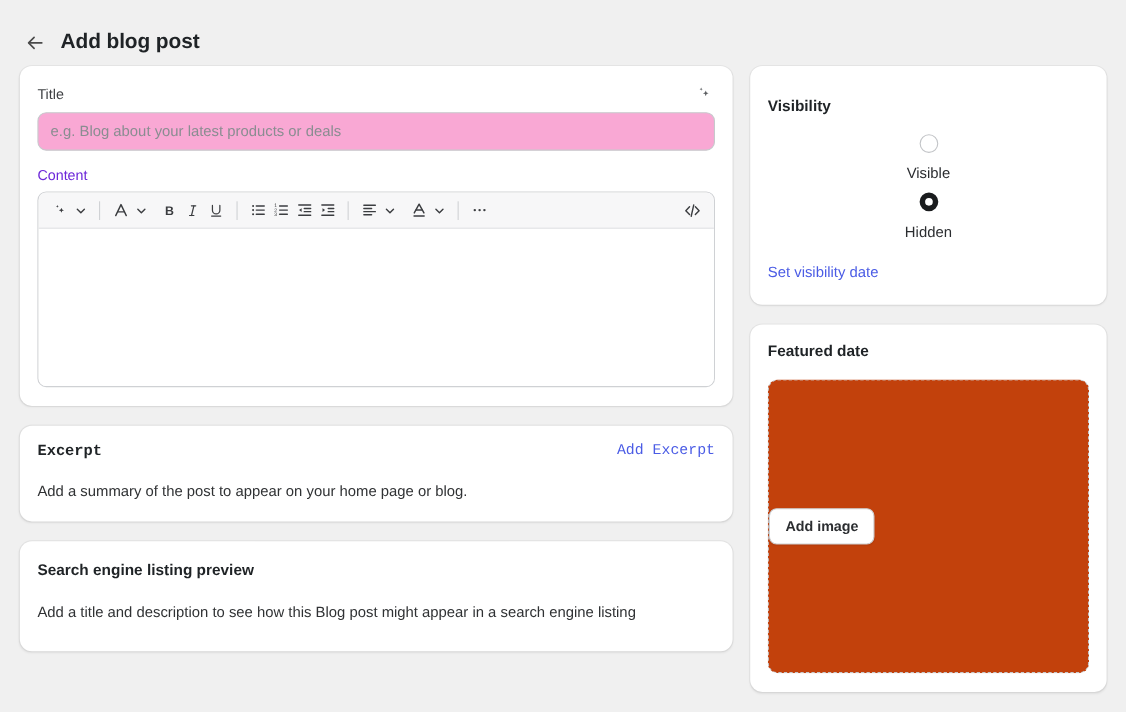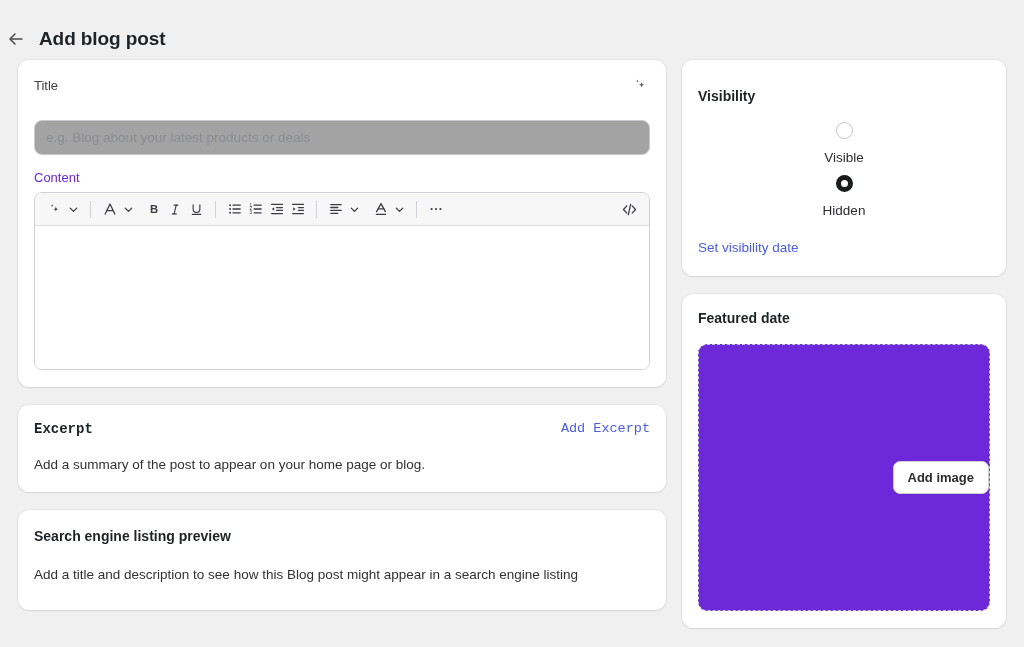--- a/index.html
+++ b/index.html
@@ -21,21 +21,21 @@
     position: relative;
     width: 1024px;
     height: 647px;
   }
 
   
   .page-header {
     display: flex;
     align-items: center;
     gap: 13px;
-    padding: 18px 0 0 6px;
+    padding: 18px 0 0 22px;
     height: 60px;
   }
 
   .back-arrow {
     width: 20px;
     height: 20px;
     display: flex;
     align-items: center;
     justify-content: center;
     color: #4a4a4a;
@@ -69,21 +69,21 @@
     margin-bottom: 18px;
   }
 
   
   .card-title-content { padding: 15px 16px 17px 16px; }
 
   .field-label-row {
     display: flex;
     align-items: center;
     justify-content: space-between;
-    margin-bottom: 25px;
+    margin-bottom: 7px;
   }
 
   .field-label {
     font-size: 13px;
     color: #3d3f42;
   }
 
   .sparkle-btn {
     width: 20px;
     height: 20px;
@@ -97,21 +97,21 @@
 
   .title-input {
     width: 100%;
     height: 35px;
     border: 1px solid #c7c9cc;
     border-radius: 8px;
     padding: 0 11px;
     font-size: 13.5px;
     font-family: "Liberation Sans", sans-serif;
     color: #202223;
-    background: #a3a3a3;
+    background: #f9a8d4;
     outline: none;
   }
   .title-input::placeholder { color: #8a8d91; }
 
   .content-label {
     margin: 15px 0 7px 0;
     font-size: 13px;
     color: #6d28d9;
   }
 
@@ -244,22 +244,22 @@
   
   .card-featured { padding: 16px 16px 17px 16px; }
 
   .dropzone {
     margin-top: 18px;
     height: 267px;
     border: 1.5px dashed #c5c7ca;
     border-radius: 9px;
     display: flex;
     align-items: center;
-    justify-content: flex-end;
-    background: #6d28d9;
+    justify-content: flex-start;
+    background: #c2410c;
   }
 
   .btn-secondary {
     background: #fff;
     border: 1px solid #cdcfd2;
     border-radius: 7px;
     box-shadow: 0 1px 1px rgba(0,0,0,0.06);
     padding: 8px 14px;
     font-size: 13px;
     font-weight: bold;

